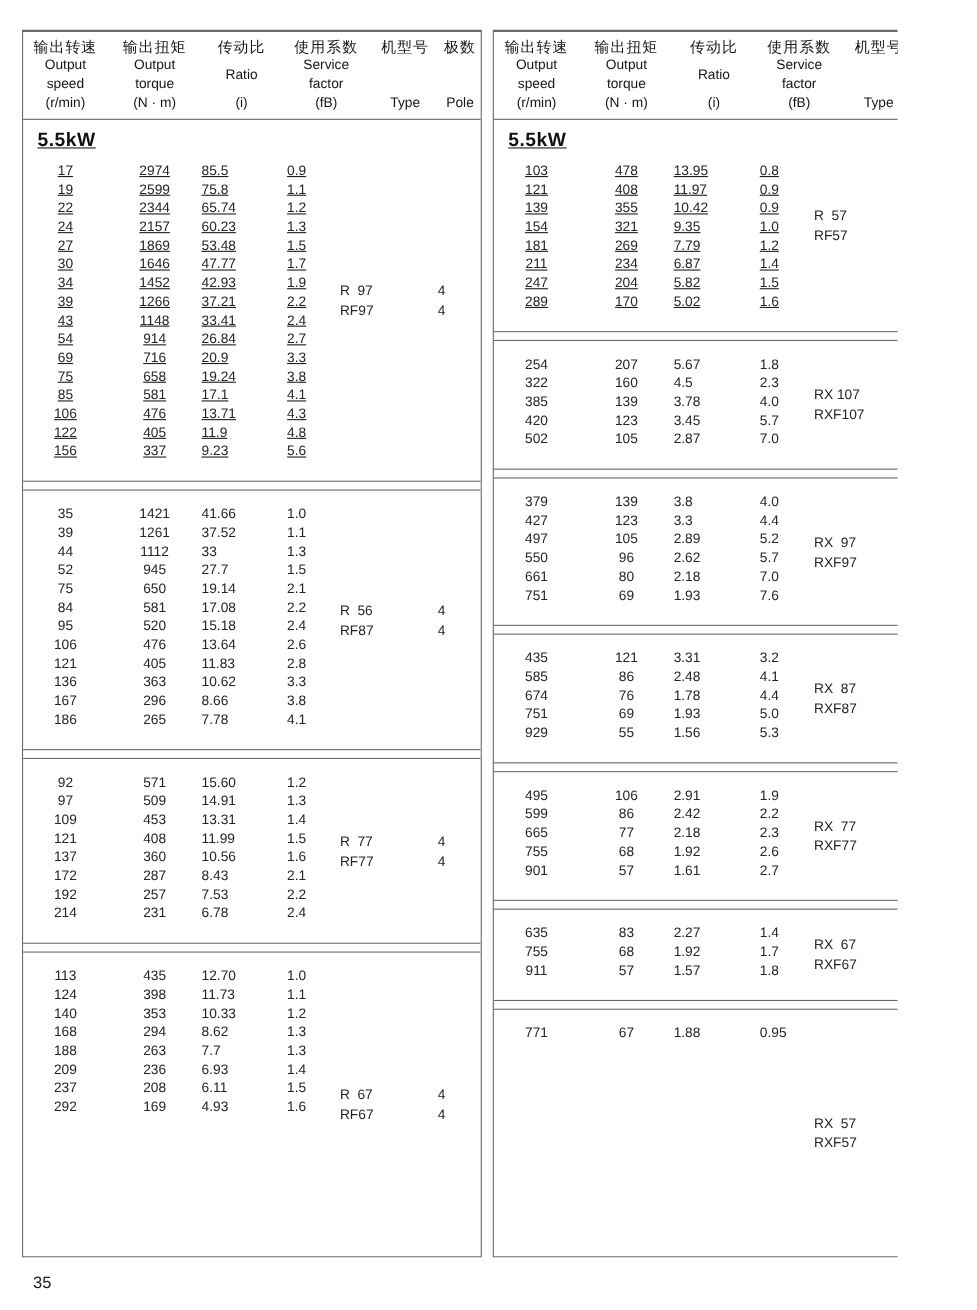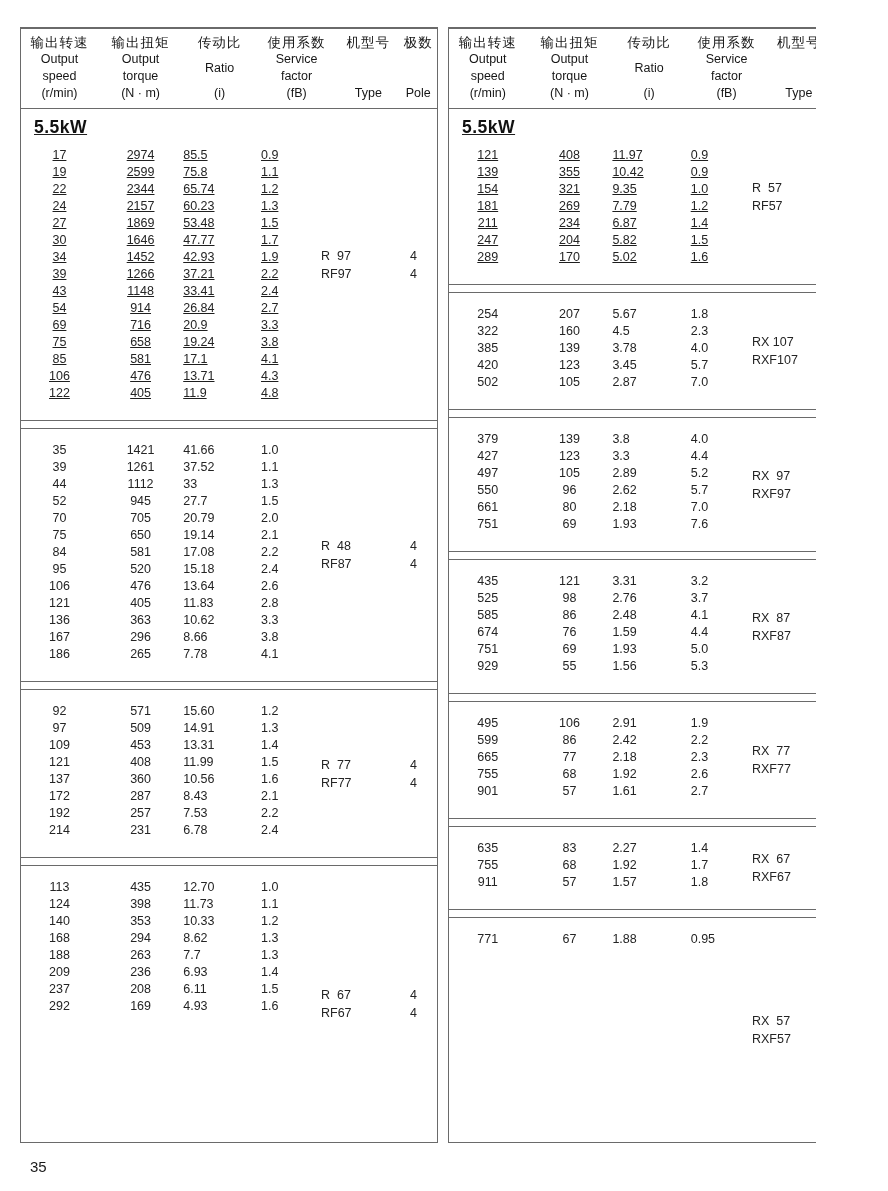--- a/index.html
+++ b/index.html
@@ -41,21 +41,21 @@
     display:grid;grid-template-columns:18.5% 20.5% 17.5% 19.5%;
     font-size:12.5px;line-height:17px;color:#242424;
   }
   .cell{white-space:nowrap;}
   .c1{text-align:center;}
   .c2{text-align:center;}
   .c3{text-align:left;}
   .c4{text-align:left;padding-left:5px;}
   .type-block{
     position:absolute;top:50%;transform:translateY(-50%);
-    right:20px;width:96px;
+    right:32px;width:96px;
   }
   .type-line{
     display:flex;justify-content:space-between;align-items:baseline;
     font-size:12.5px;line-height:18px;color:#242424;
   }
   .type{white-space:pre;}
   .pole{text-align:right;}
   .page-number{
     position:absolute;left:30px;top:1158px;font-size:15px;color:#1a1a1a;
   }
@@ -184,20 +184,26 @@
             <div class="cell c2">476</div>
             <div class="cell c3">13.71</div>
             <div class="cell c4">4.3</div>
           </div>
           <div class="row">
             <div class="cell c1">122</div>
             <div class="cell c2">405</div>
             <div class="cell c3">11.9</div>
             <div class="cell c4">4.8</div>
           </div>
+          <div class="row">
+            <div class="cell c1">156</div>
+            <div class="cell c2">337</div>
+            <div class="cell c3">9.23</div>
+            <div class="cell c4">5.6</div>
+          </div>
           <div class="type-block">
             <div class="type-line">
               <span class="type">R  97</span>
               <span class="pole">4</span>
             </div>
             <div class="type-line">
               <span class="type">RF97</span>
               <span class="pole">4</span>
             </div>
           </div>
@@ -221,26 +227,20 @@
             <div class="cell c3">33</div>
             <div class="cell c4">1.3</div>
           </div>
           <div class="row">
             <div class="cell c1">52</div>
             <div class="cell c2">945</div>
             <div class="cell c3">27.7</div>
             <div class="cell c4">1.5</div>
           </div>
           <div class="row">
-            <div class="cell c1">70</div>
-            <div class="cell c2">705</div>
-            <div class="cell c3">20.79</div>
-            <div class="cell c4">2.0</div>
-          </div>
-          <div class="row">
             <div class="cell c1">75</div>
             <div class="cell c2">650</div>
             <div class="cell c3">19.14</div>
             <div class="cell c4">2.1</div>
           </div>
           <div class="row">
             <div class="cell c1">84</div>
             <div class="cell c2">581</div>
             <div class="cell c3">17.08</div>
             <div class="cell c4">2.2</div>
@@ -276,21 +276,21 @@
             <div class="cell c4">3.8</div>
           </div>
           <div class="row">
             <div class="cell c1">186</div>
             <div class="cell c2">265</div>
             <div class="cell c3">7.78</div>
             <div class="cell c4">4.1</div>
           </div>
           <div class="type-block">
             <div class="type-line">
-              <span class="type">R  48</span>
+              <span class="type">R  56</span>
               <span class="pole">4</span>
             </div>
             <div class="type-line">
               <span class="type">RF87</span>
               <span class="pole">4</span>
             </div>
           </div>
         </div>
         <div class="section">
           <div class="row">
@@ -445,20 +445,26 @@
         </div>
         <div class="hcell">
           <div class="hline">极数</div>
           <div class="hline">Pole</div>
         </div>
       </div>
     <div class="tbl-body">
         <div class="section has-kw">
           <div class="kw">5.5kW</div>
           <div class="row">
+            <div class="cell c1">103</div>
+            <div class="cell c2">478</div>
+            <div class="cell c3">13.95</div>
+            <div class="cell c4">0.8</div>
+          </div>
+          <div class="row">
             <div class="cell c1">121</div>
             <div class="cell c2">408</div>
             <div class="cell c3">11.97</div>
             <div class="cell c4">0.9</div>
           </div>
           <div class="row">
             <div class="cell c1">139</div>
             <div class="cell c2">355</div>
             <div class="cell c3">10.42</div>
             <div class="cell c4">0.9</div>
@@ -595,35 +601,29 @@
           </div>
         </div>
         <div class="section">
           <div class="row">
             <div class="cell c1">435</div>
             <div class="cell c2">121</div>
             <div class="cell c3">3.31</div>
             <div class="cell c4">3.2</div>
           </div>
           <div class="row">
-            <div class="cell c1">525</div>
-            <div class="cell c2">98</div>
-            <div class="cell c3">2.76</div>
-            <div class="cell c4">3.7</div>
-          </div>
-          <div class="row">
             <div class="cell c1">585</div>
             <div class="cell c2">86</div>
             <div class="cell c3">2.48</div>
             <div class="cell c4">4.1</div>
           </div>
           <div class="row">
             <div class="cell c1">674</div>
             <div class="cell c2">76</div>
-            <div class="cell c3">1.59</div>
+            <div class="cell c3">1.78</div>
             <div class="cell c4">4.4</div>
           </div>
           <div class="row">
             <div class="cell c1">751</div>
             <div class="cell c2">69</div>
             <div class="cell c3">1.93</div>
             <div class="cell c4">5.0</div>
           </div>
           <div class="row">
             <div class="cell c1">929</div>

